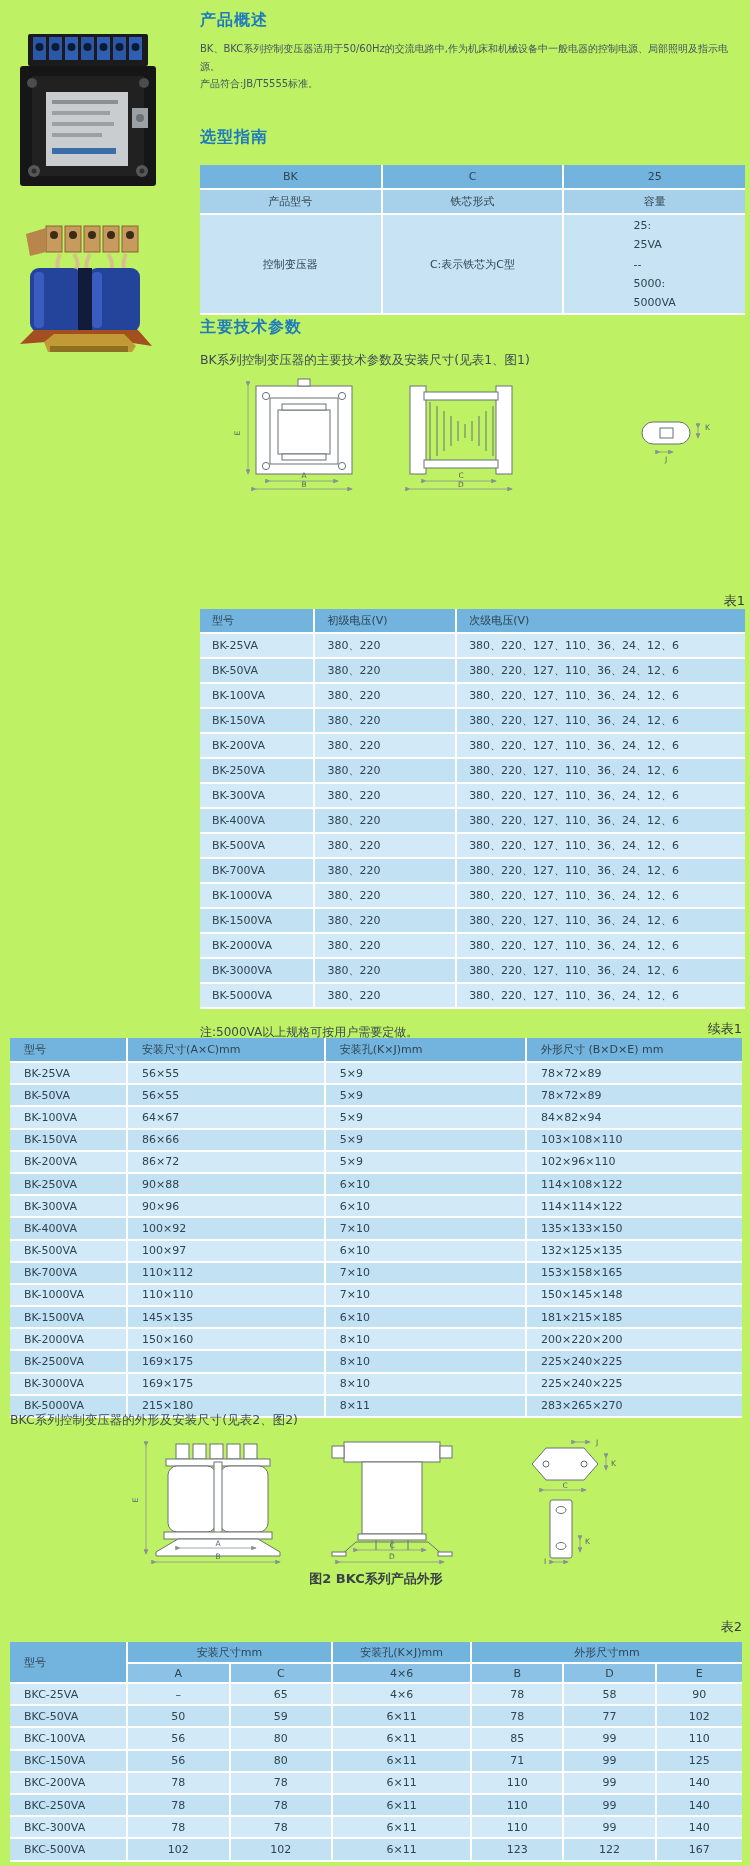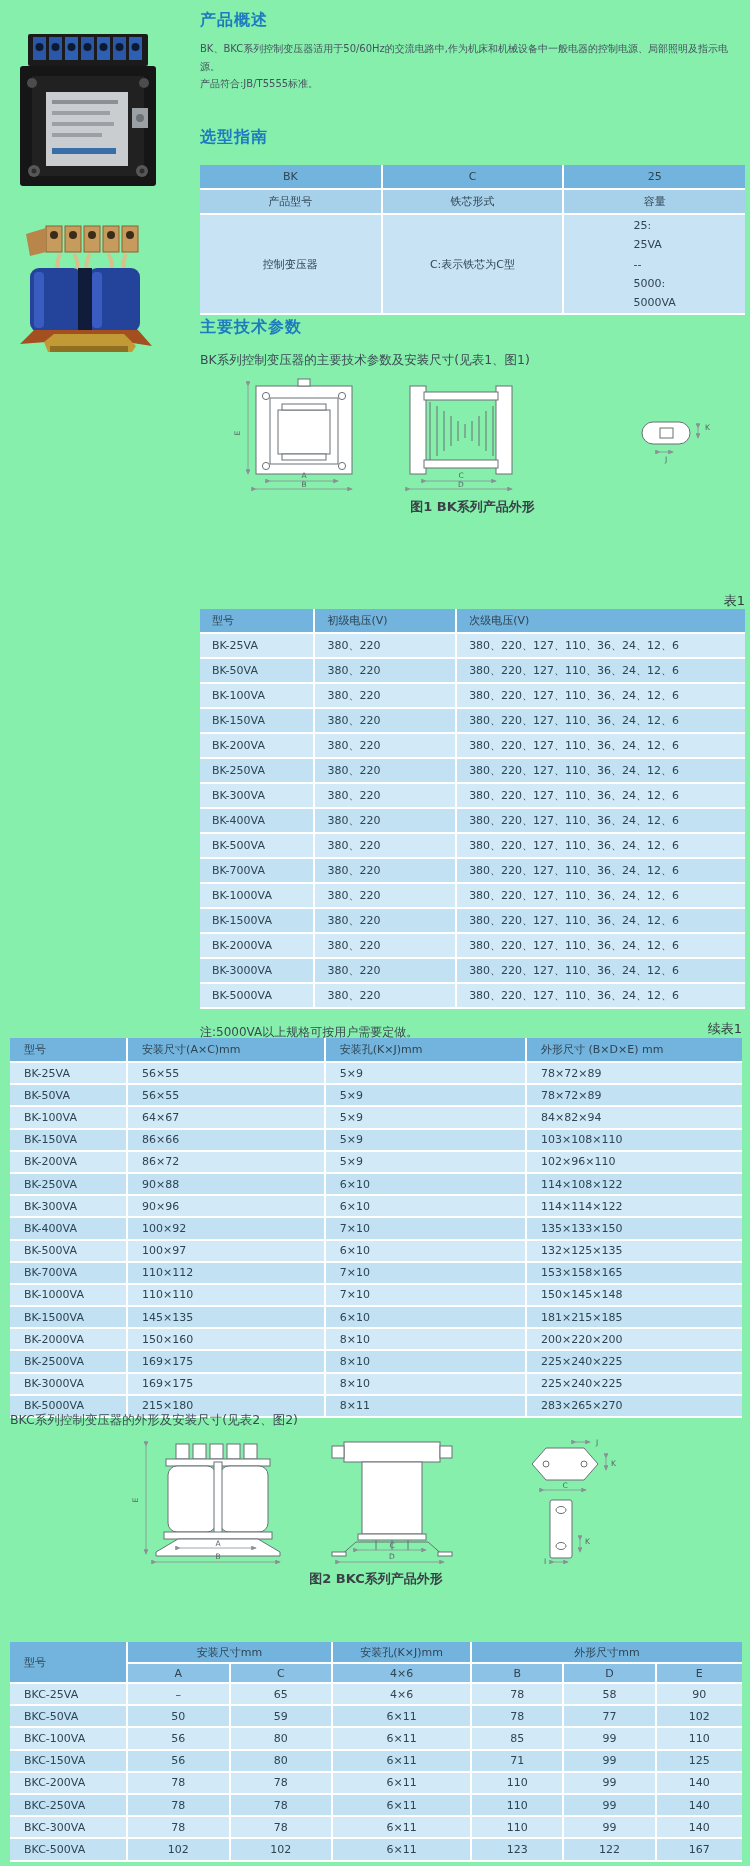--- a/index.html
+++ b/index.html
@@ -1,16 +1,16 @@
 <!DOCTYPE html>
 <html><head>
 <meta charset="utf-8">
 <style>
   html,body{margin:0;padding:0;background:#fff;}
-  .page{position:relative;width:750px;height:1866px;background:#86efac;
+  .page{position:relative;width:750px;height:1866px;background:#bef264;
         font-family:"DejaVu Sans","Liberation Sans",sans-serif;color:#45535e;overflow:hidden;}
 
   
   .sec-h{position:absolute;font-size:16px;font-weight:bold;color:#1e7bbd;letter-spacing:1px;}
   .body-p{position:absolute;font-size:10px;line-height:1.75;color:#45535e;}
   .intro-p{position:absolute;font-size:12.5px;color:#3c4a55;font-weight:500;}
   .fig-cap{position:absolute;text-align:center;font-size:13px;font-weight:bold;color:#3a4248;}
   .tbl-lbl{position:absolute;text-align:right;font-size:13px;color:#333c42;font-weight:500;}
   .note-p{position:absolute;font-size:12px;color:#3c4a55;}
 
@@ -212,21 +212,20 @@
       <text class="dl" x="243" y="109" text-anchor="middle">D</text>
 
       <rect class="lnf" x="424" y="44" width="48" height="22" rx="11"></rect>
       <rect class="lnf" x="442" y="50" width="13" height="10"></rect>
       <line class="dim" x1="480" y1="50" x2="480" y2="60" marker-start="url(#a1)" marker-end="url(#a1)"></line>
       <text class="dl" x="487" y="52">K</text>
       <line class="dim" x1="442" y1="74" x2="455" y2="74" marker-start="url(#a1)" marker-end="url(#a1)"></line>
       <text class="dl" x="448" y="84" text-anchor="middle">J</text>
     </svg>
   </div>
-  <div class="fig-cap" style="left:200px;top:498px;width:545px;">图1 BK系列产品外形</div>
 
   <div class="tbl-lbl" style="left:200px;top:592px;width:545px;">表1</div>
   <div class="pos" style="left:200px;top:609px;width:545px;">
     <table class="t-v">
       <colgroup>
           <col class="c1">
           <col class="c2">
           <col class="c3">
         </colgroup>
       <thead>
@@ -501,20 +500,21 @@
         <ellipse class="lnf" cx="443" cy="108" rx="5" ry="3.5"></ellipse>
         <line class="dim" x1="462" y1="102" x2="462" y2="114" marker-start="url(#a2)" marker-end="url(#a2)"></line>
         <text class="dl" x="467" y="106">K</text>
         <line class="dim" x1="436" y1="124" x2="450" y2="124" marker-start="url(#a2)" marker-end="url(#a2)"></line>
         <text class="dl" x="426" y="126">J</text>
       </g>
     </svg>
   </div>
   <div class="fig-cap" style="left:10px;top:1570px;width:732px;">图2 BKC系列产品外形</div>
 
+  <div class="tbl-lbl" style="left:10px;top:1618px;width:732px;">表2</div>
   <div class="pos" style="left:10px;top:1642px;width:732px;">
     <table class="t-b">
       <colgroup>
           <col class="c1">
           <col class="c2">
           <col class="c3">
           <col class="c4">
           <col class="c5">
           <col class="c6">
           <col class="c7">

